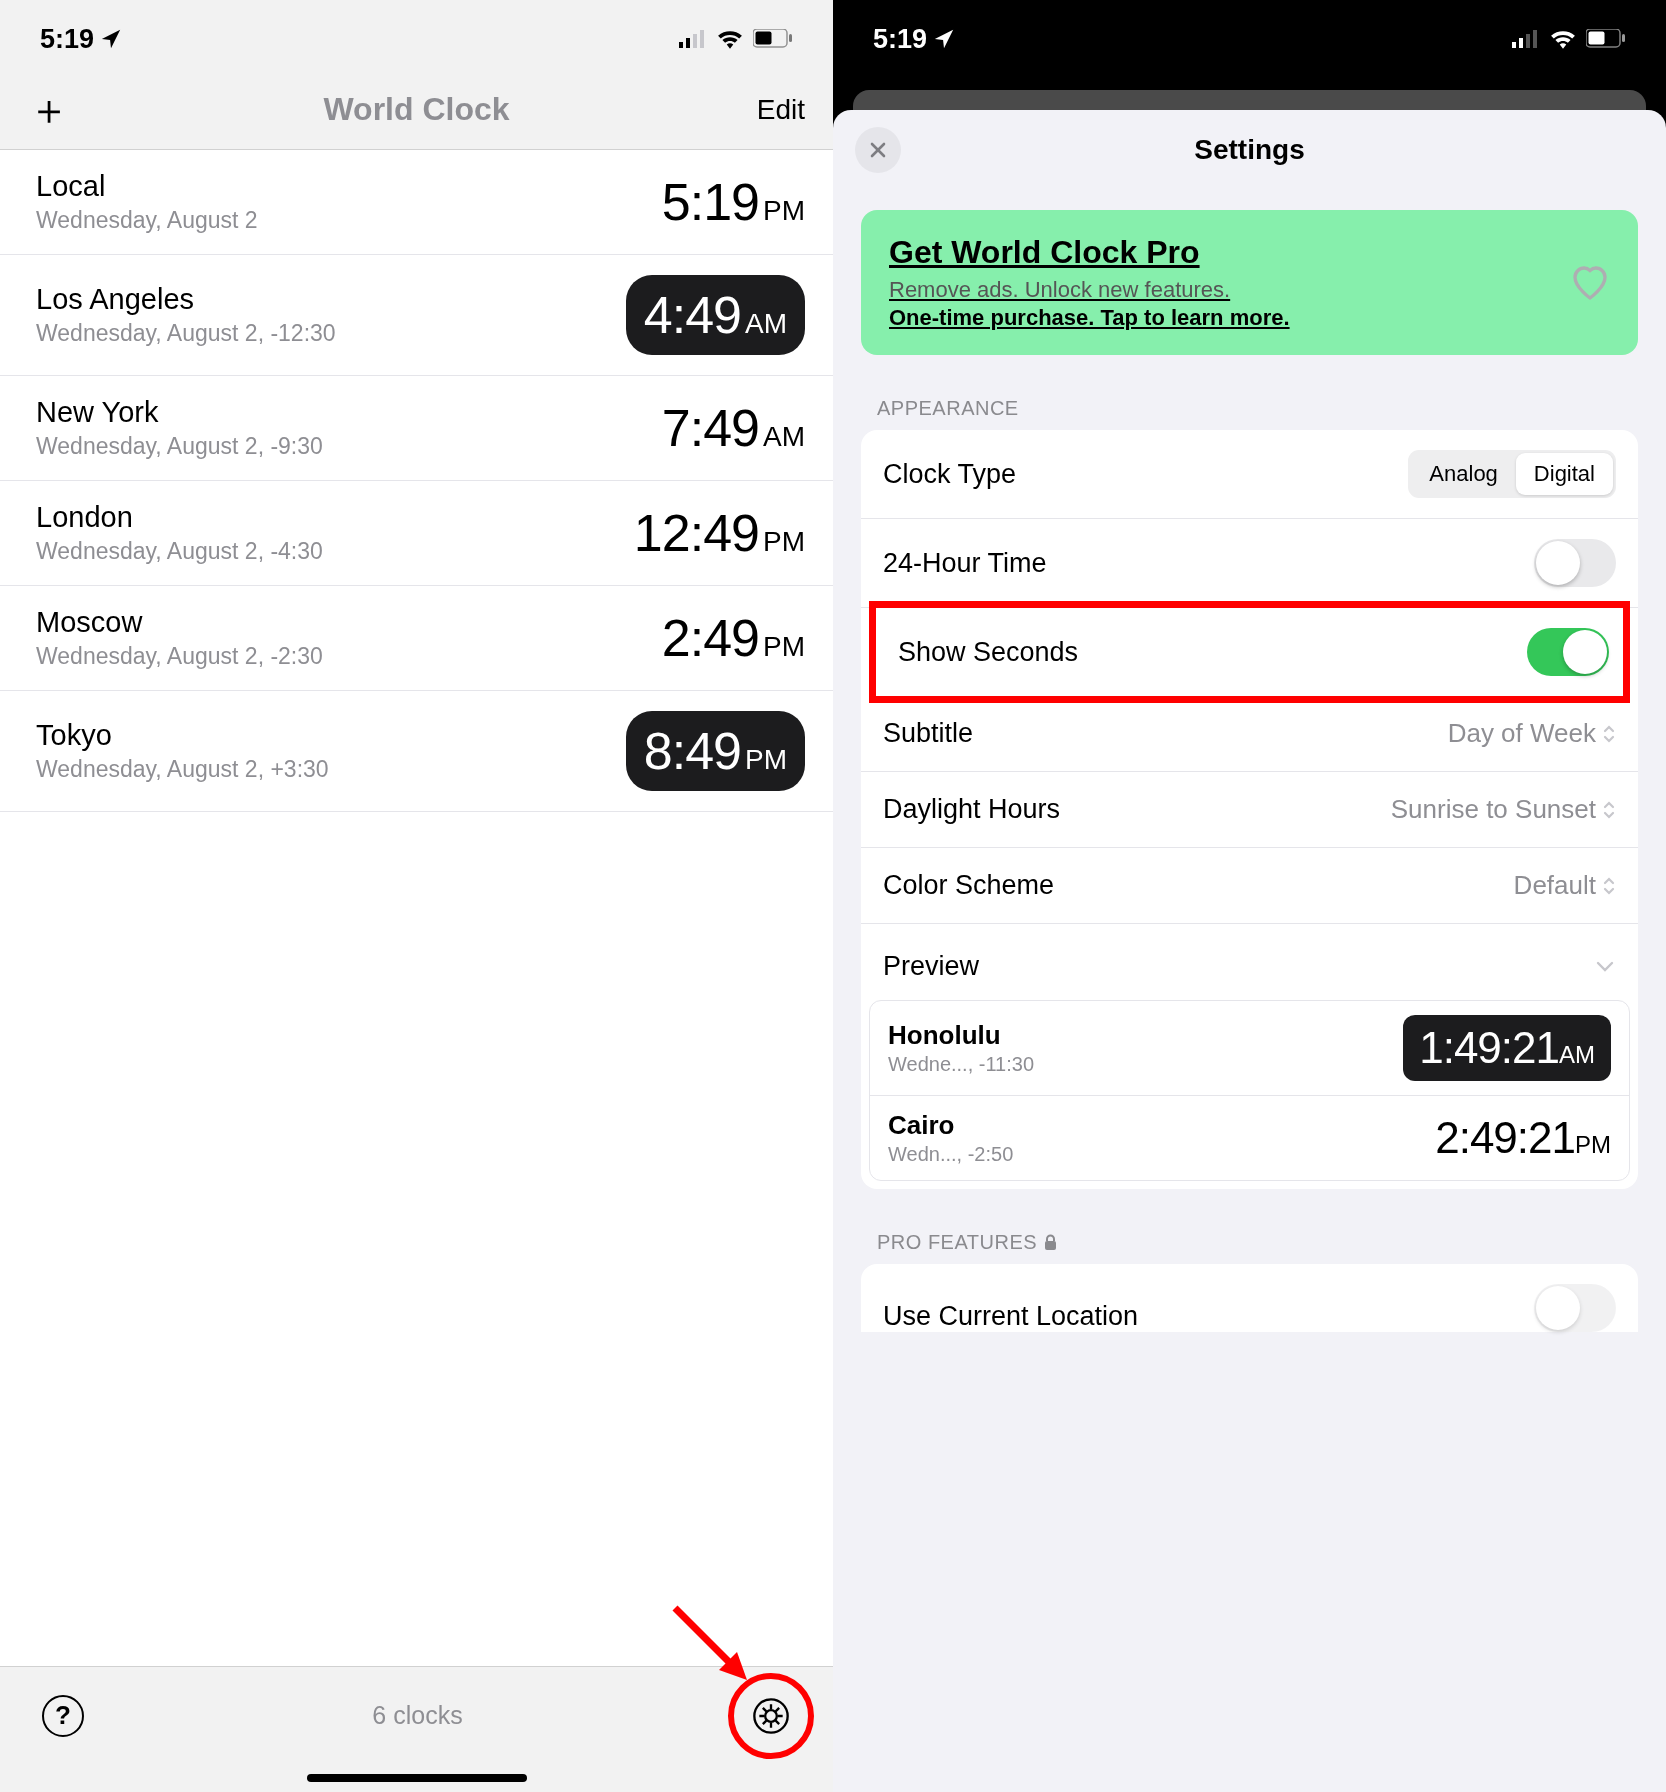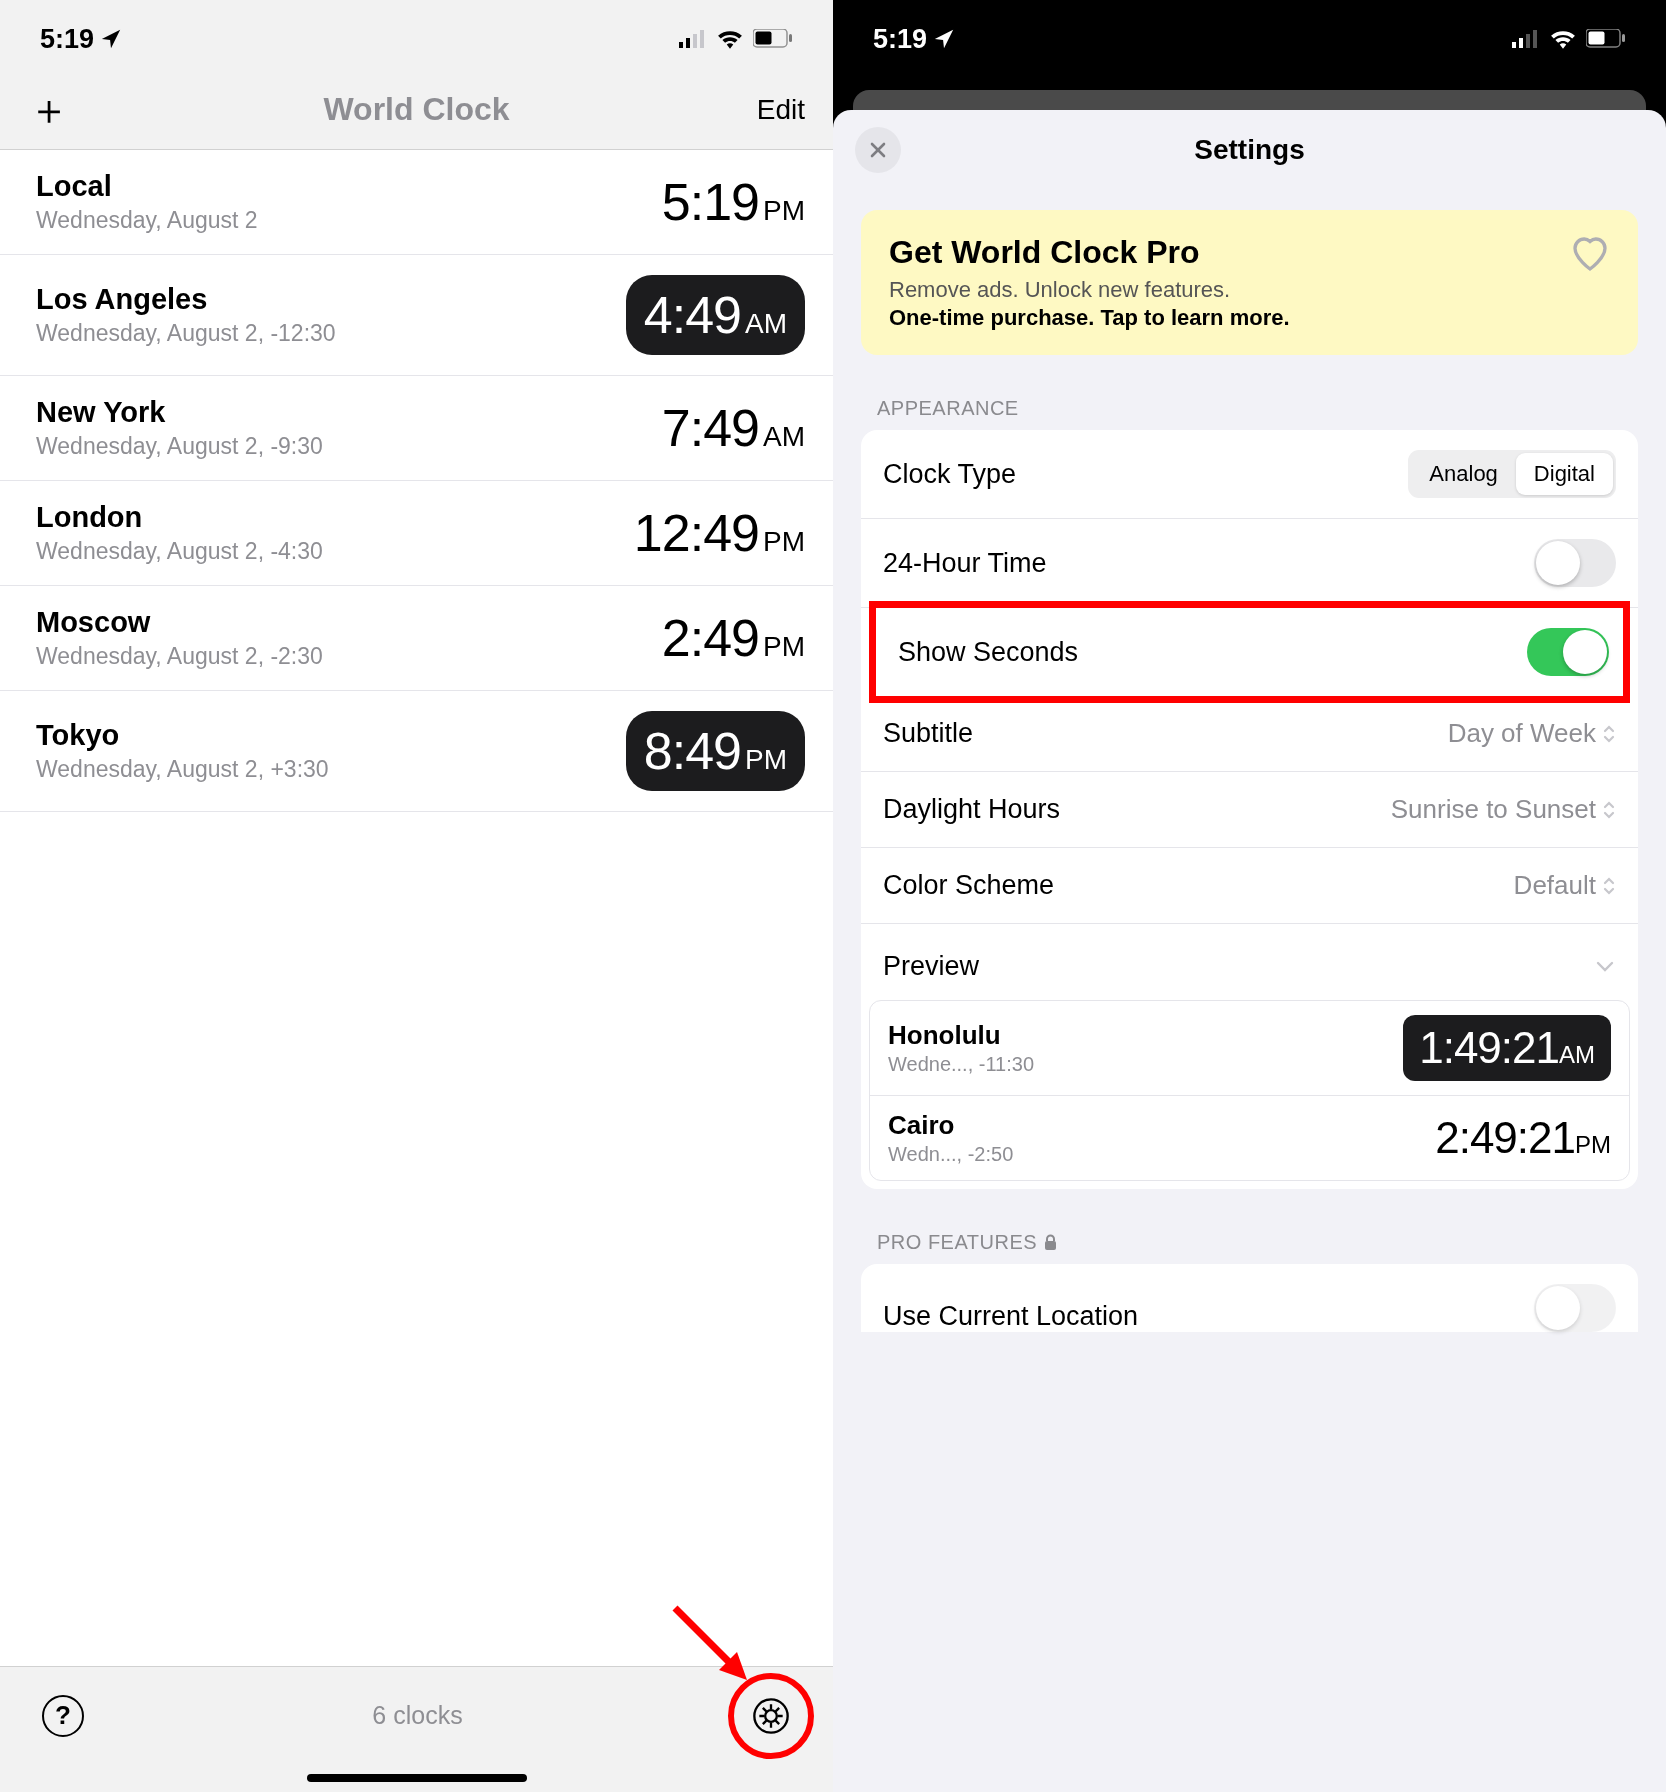--- a/index.html
+++ b/index.html
@@ -45,21 +45,21 @@
 
 
 .clock-list { background: #fff; }
 .clock-row {
   display: flex;
   align-items: center;
   justify-content: space-between;
   padding: 20px 28px 20px 36px;
   border-bottom: 1px solid #e5e5ea;
 }
-.clock-labels .city { font-size: 29px; font-weight: 700; color: #000; margin-bottom: 4px; }
+.clock-labels .city { font-size: 29px; font-weight: 400; color: #000; margin-bottom: 4px; }
 .clock-labels .sub { font-size: 23px; color: #8e8e93; }
 .clock-time-wrap { display: flex; align-items: baseline; gap: 4px; }
 .clock-time { font-size: 52px; font-weight: 300; letter-spacing: -1px; }
 .clock-ampm { font-size: 28px; font-weight: 400; }
 .clock-time-box {
   background: #1c1c1e;
   color: #fff;
   border-radius: 26px;
   padding: 10px 18px;
   display: flex;
@@ -123,25 +123,27 @@
   border-radius: 50%;
   display: flex; align-items: center; justify-content: center;
   margin-left: 22px;
   font-size: 24px; color: #636366;
   cursor: pointer;
 }
 .sheet-title { position: absolute; left: 0; right: 0; text-align: center; font-size: 28px; font-weight: 600; pointer-events: none; }
 
 .promo {
   margin: 20px 28px 0;
-  background: #fef9c3;
+  background: #86efac;
   border-radius: 16px;
   padding: 24px 28px;
   display: flex;
-  justify-content: space-between;
+  align-items: center;
+  justify-content: space-between;
+  text-decoration: underline;
 }
 .promo h2 { font-size: 32px; font-weight: 700; margin-bottom: 6px; }
 .promo .line { font-size: 22px; color: #555; }
 .promo .line2 { font-size: 22px; font-weight: 700; margin-top: 2px; }
 .heart-icon { width: 40px; height: 40px; flex-shrink: 0; margin-left: 20px; }
 
 .section-label { font-size: 20px; color: #8a8a8e; letter-spacing: 0.5px; margin: 42px 44px 10px; display: flex; align-items: center; gap: 6px; }
 .settings-group { margin: 0 28px; background: #fff; border-radius: 16px; overflow: hidden; }
 .setting-row {
   display: flex;

